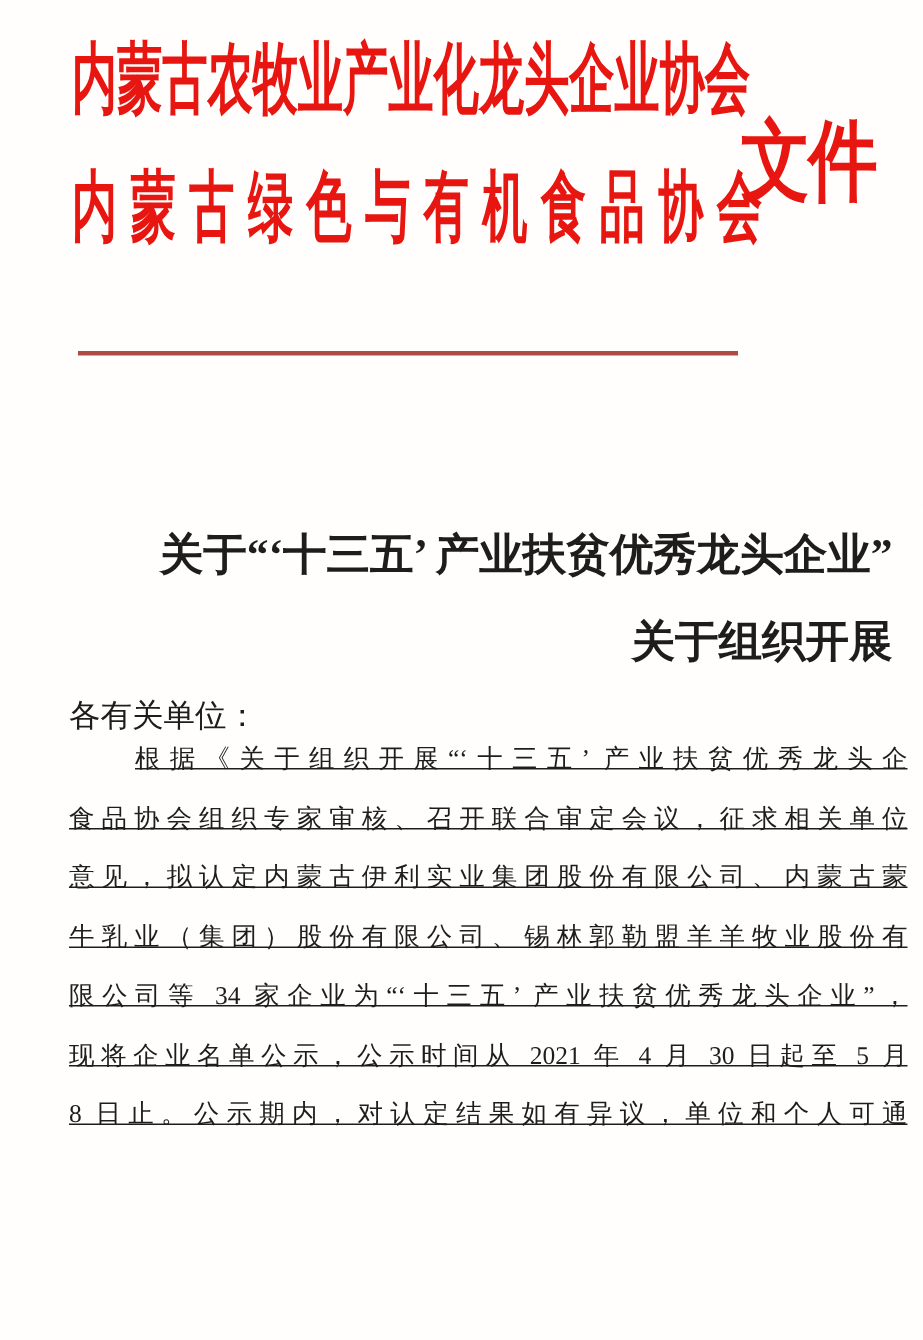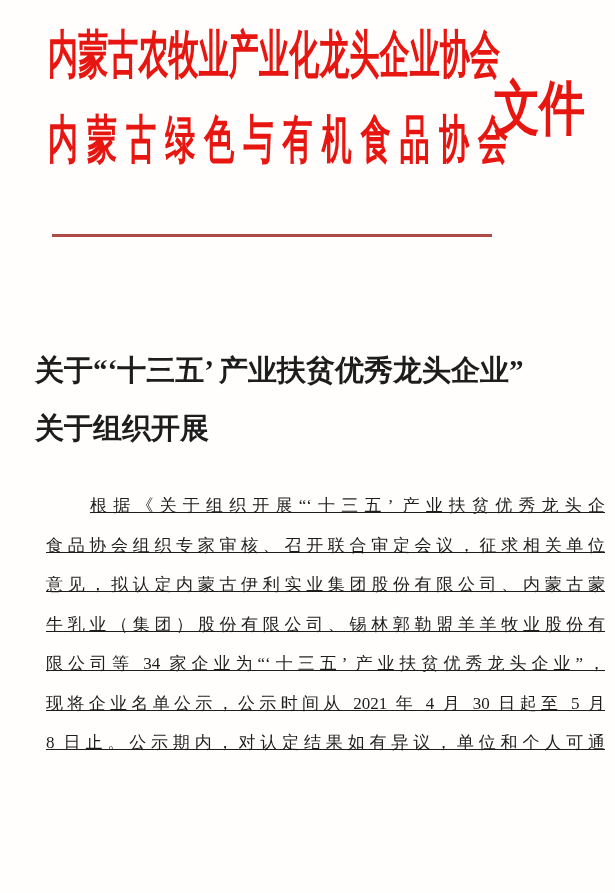--- a/index.html
+++ b/index.html
@@ -54,21 +54,21 @@
     width: 440px;
     height: 3px;
     background: var(--divider-red);
   }
   
   .title-block {
     position: absolute;
     left: 35px;
     top: 341px;
     width: 560px;
-    text-align: left;
+    text-align: right;
     color: var(--text-color);
     font-weight: bold;
     font-size: 29px;
     line-height: 58px;
   }
   
   .salutation {
     position: absolute;
     left: 46px;
     top: 463px;
@@ -104,20 +104,21 @@
 
   <div class="doc-type">文件</div>
 
   <div class="divider"></div>
 
   <div class="title-block">
     <div>关于“‘十三五’ 产业扶贫优秀龙头企业”</div>
     <div>关于组织开展</div>
   </div>
 
+  <div class="salutation">各有关单位：</div>
 
   <div class="body-paragraph">
       <div class="body-line indent">根据《关于组织开展“‘十三五’ 产业扶贫优秀龙头企</div>
       <div class="body-line">食品协会组织专家审核、召开联合审定会议，征求相关单位</div>
       <div class="body-line">意见，拟认定内蒙古伊利实业集团股份有限公司、内蒙古蒙</div>
       <div class="body-line">牛乳业（集团）股份有限公司、锡林郭勒盟羊羊牧业股份有</div>
       <div class="body-line">限公司等 34 家企业为“‘十三五’ 产业扶贫优秀龙头企业”，</div>
       <div class="body-line">现将企业名单公示，公示时间从 2021 年 4 月 30 日起至 5 月</div>
       <div class="body-line">8 日止。公示期内，对认定结果如有异议，单位和个人可通</div>
     </div>

